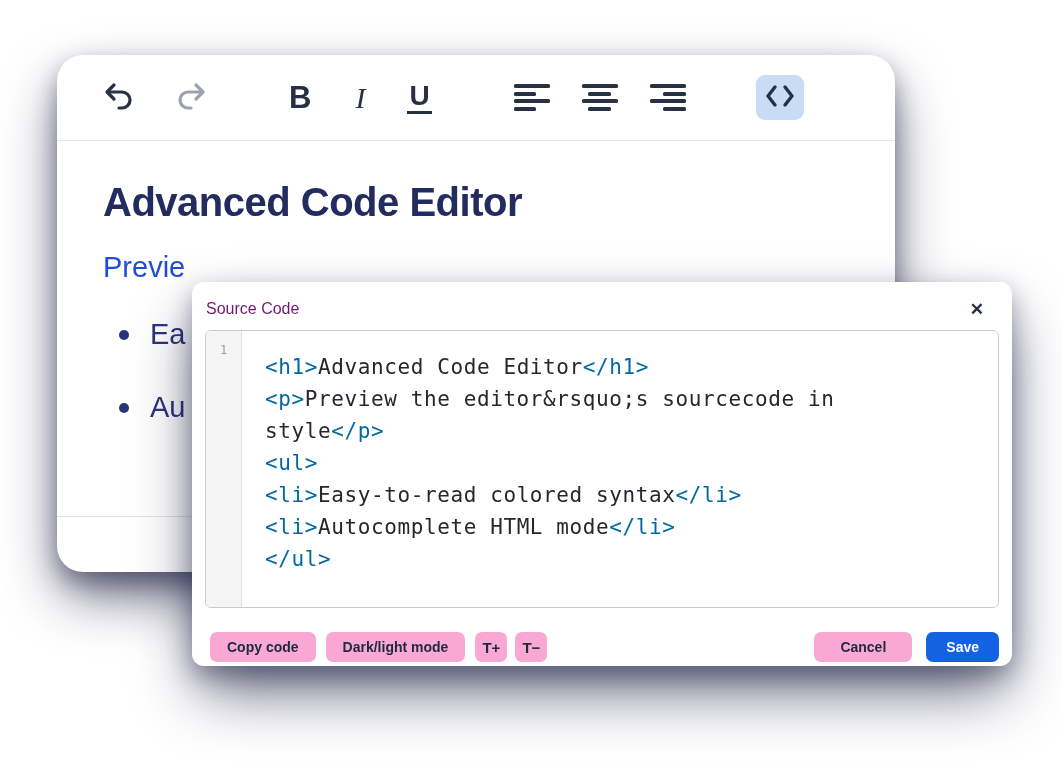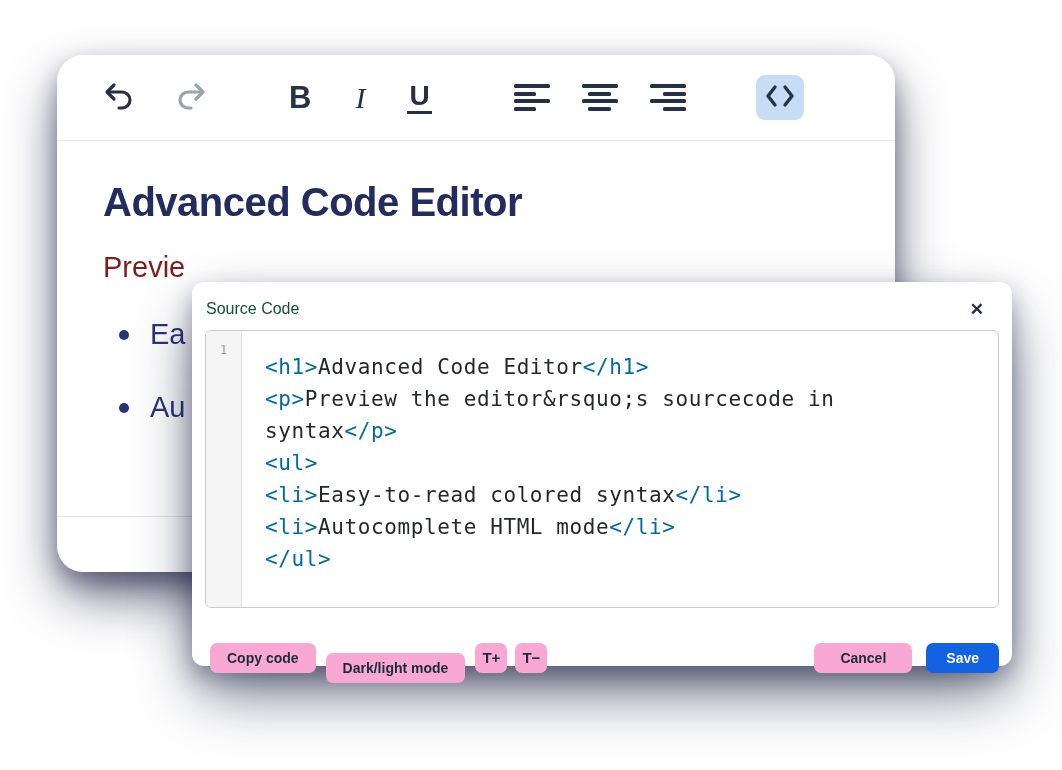--- a/index.html
+++ b/index.html
@@ -27,56 +27,56 @@
   .al-left span:nth-child(2), .al-left span:nth-child(4) { width: 62%; align-self: flex-start; }
   .al-center span:nth-child(2), .al-center span:nth-child(4) { width: 62%; align-self: center; }
   .al-right span:nth-child(2), .al-right span:nth-child(4) { width: 62%; align-self: flex-end; }
   .align-icon span:nth-child(1), .align-icon span:nth-child(3) { width: 100%; }
   .al-justify span { width: 100% !important; }
   .tb-code { margin-left: 38px; width: 48px; height: 45px; border-radius: 9px; background: #c9dcf6; }
   .toolbar-divider { position: absolute; left: 0; right: 0; top: 85px; height: 1px; background: #e8e9ea; }
 
   .doc { padding: 40px 46px 0 46px; }
   .doc-heading { font-size: 40px; font-weight: 800; letter-spacing: -0.5px; color: #222c5e; }
-  .doc-paragraph { margin-top: 26px; font-size: 29px; color: #7f1d1d; }
+  .doc-paragraph { margin-top: 26px; font-size: 29px; color: #1d4ed8; }
   .doc-list { margin-top: 34px; list-style: none; }
   .doc-list li { position: relative; padding-left: 47px; margin-bottom: 40px;
     font-size: 29px; color: #2a3579; }
   .doc-list li::before { content: ""; position: absolute; left: 16px; top: 12px;
     width: 10px; height: 10px; border-radius: 50%; background: #2a3579; }
   .status-divider { position: absolute; left: 0; right: 0; bottom: 55px; height: 1px; background: #e4e4e4; }
 
   
   .dialog { position: absolute; left: 192px; top: 282px; width: 820px; height: 384px;
     background: #ffffff; border-radius: 12px; padding: 0 13px;
     box-shadow: 0 30px 62px -8px rgba(22,27,61,0.7), 0 10px 24px rgba(22,27,61,0.35); }
   .dialog-header { height: 48px; display: flex; align-items: center; justify-content: space-between;
     padding: 0 1px 0 1px; }
-  .dialog-title { font-size: 16px; font-weight: 500; color: #14532d; padding-top: 6px; text-align: center; }
+  .dialog-title { font-size: 16px; font-weight: 500; color: #701a75; padding-top: 6px; text-align: center; }
   .dialog-close { border: none; background: transparent; cursor: pointer; font-size: 17px;
     color: #243044; padding: 6px 14px 0 0; line-height: 1; font-weight: 600; }
 
   .code-box { height: 278px; border: 1px solid #cbcbcb; border-radius: 6px; display: flex; overflow: hidden; background: #ffffff; }
   .gutter { width: 36px; background: #f5f5f5; border-right: 1px solid #e3e3e3;
     padding-top: 9px; text-align: center; flex-shrink: 0; }
   .line-number { font-family: "DejaVu Sans Mono", "Liberation Mono", monospace;
     font-size: 12px; color: #9aa0a6; }
   .code-area { flex: 1; padding: 20px 24px 0 23px; overflow: hidden; }
   .code-line { font-family: "DejaVu Sans Mono", "Liberation Mono", monospace;
     font-size: 21px; line-height: 32px; letter-spacing: 0.6px; white-space: pre; color: #24282d; }
   .code-line .tag { color: #0369a1; }
   .code-line .text { color: #24282d; }
 
   .dialog-footer { margin-top: 24px; display: flex; align-items: center; }
   .btn { border: none; cursor: pointer; height: 30px; border-radius: 7px;
     font-family: "Liberation Sans", "DejaVu Sans", sans-serif;
     font-size: 14px; font-weight: 700; color: #1d2a3a; background: #f9a8d4; }
   .btn-gray { padding: 0 17px; }
   .btn-copy { margin-left: 5px; }
-  .btn-mode { margin-left: 10px; margin-top: 21px; }
+  .btn-mode { margin-left: 10px; }
   .btn-tplus { margin-left: 10px; width: 32px; padding: 0; font-size: 15px; }
   .btn-tminus { margin-left: 8px; width: 32px; padding: 0; font-size: 15px; }
   .footer-spacer { flex: 1; }
   .btn-cancel { padding: 0 26px; }
   .btn-save { margin-left: 14px; padding: 0 20px; background: #1362e2; color: #ffffff; }
 </style>
 </head>
 <body>
 
 <div class="stage">
@@ -162,21 +162,21 @@
       <button class="dialog-close">✕</button>
     </div>
 
     <div class="code-box">
       <div class="gutter">
         <span class="line-number">1</span>
       </div>
       <div class="code-area" id="code-area">
           <div class="code-line"><span class="tag">&lt;h1&gt;</span><span class="text">Advanced Code Editor</span><span class="tag">&lt;/h1&gt;</span></div>
           <div class="code-line"><span class="tag">&lt;p&gt;</span><span class="text">Preview the editor&amp;rsquo;s sourcecode in</span></div>
-          <div class="code-line"><span class="text">syntax</span><span class="tag">&lt;/p&gt;</span></div>
+          <div class="code-line"><span class="text">style</span><span class="tag">&lt;/p&gt;</span></div>
           <div class="code-line"><span class="tag">&lt;ul&gt;</span></div>
           <div class="code-line"><span class="tag">&lt;li&gt;</span><span class="text">Easy-to-read colored syntax</span><span class="tag">&lt;/li&gt;</span></div>
           <div class="code-line"><span class="tag">&lt;li&gt;</span><span class="text">Autocomplete HTML mode</span><span class="tag">&lt;/li&gt;</span></div>
           <div class="code-line"><span class="tag">&lt;/ul&gt;</span></div>
         </div>
     </div>
 
     <div class="dialog-footer">
       <button class="btn btn-gray btn-copy">Copy code</button>
       <button class="btn btn-gray btn-mode">Dark/light mode</button>

